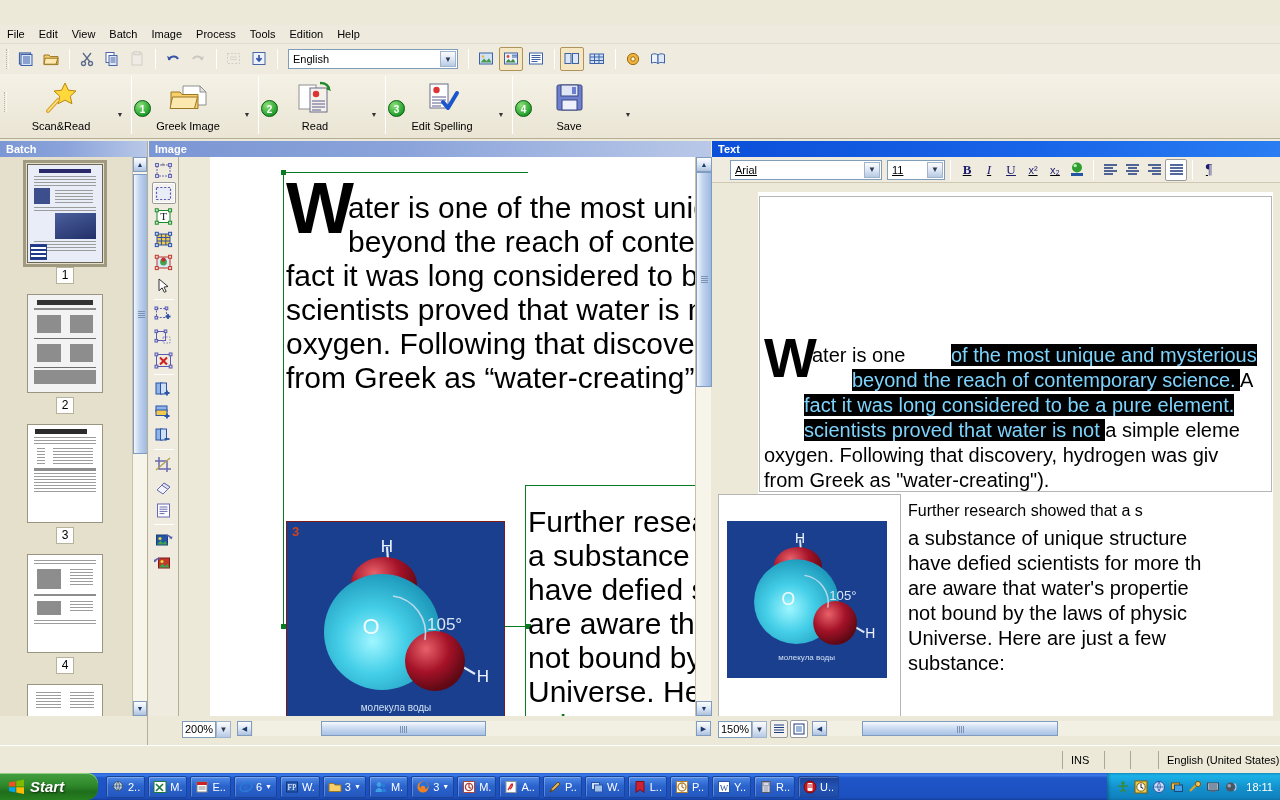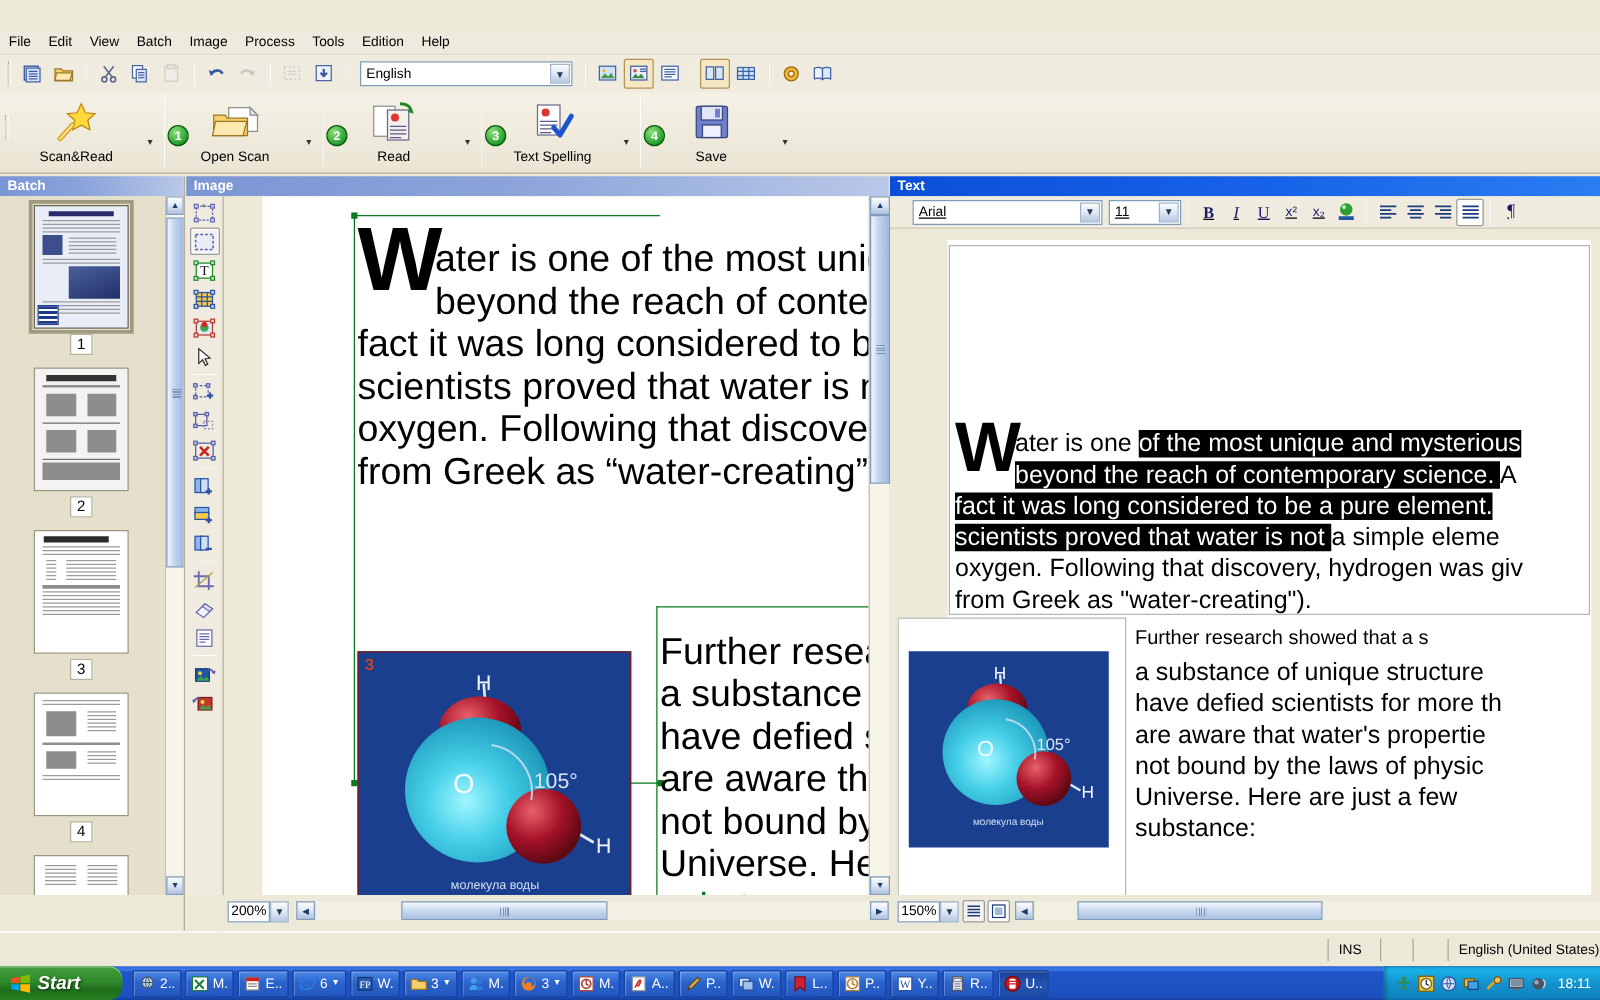--- a/index.html
+++ b/index.html
@@ -241,21 +241,21 @@
     border:1px solid transparent; border-radius:2px; color:#1c1c6e; font-size:13px;
   }
   .fbtn.sel { border:1px solid #9b9b9b; background:#fff; }
   .text-canvas {
     position:absolute; left:6px; top:43px; right:22px; bottom:29px;
     background:#ece9d8; overflow:hidden;
   }
   .tpage { position:absolute; left:0; top:0; width:530px; background:#fff; }
   .tblock { position:absolute; border:1px solid #b5b5b5; background:#fff; }
   .ttext { position:absolute; white-space:nowrap; font-family:"Liberation Sans", sans-serif; color:#000; }
-  .hl { background:#000; color:#ffffff; }
+  .hl { background:#000; color:#7dd3fc;margin-left:40px; }
 
   
   .statusbar {
     position:absolute; left:0; top:745px; width:1280px; height:28px;
     background:#ece9d8; border-top:1px solid #fff;
   }
   .status-seg {
     position:absolute; top:5px; height:18px; border-left:1px solid #aca899;
     padding-left:8px; font-size:11px; line-height:18px; color:#000;
   }
@@ -457,21 +457,21 @@
     <div class="bigbtn">
       <div class="ic">
         <svg width="50" height="38" viewBox="0 0 50 38">
           <path d="M20 6h17l6 6v13H20z" fill="#fff" stroke="#8f8f8f"></path>
           <path d="M37 6l6 6h-6z" fill="#e4e4e4" stroke="#8f8f8f"></path>
           <path d="M8 12h9l2 2.5h16v14H8z" fill="#f8cf6b" stroke="#9a7723"></path>
           <path d="M9.5 17h25l-3 11.5H7z" fill="#fde9b0" stroke="#9a7723"></path>
         </svg>
         <div class="numbadge">1</div>
       </div>
-      <div class="lbl">Open Scan</div>
+      <div class="lbl">Greek Image</div>
     </div>
     <div class="dropcaret">▼</div>
     <div class="bigsep"></div>
 
     <div class="bigbtn">
       <div class="ic">
         <svg width="50" height="38" viewBox="0 0 50 38">
           <rect x="9" y="5" width="17" height="24" fill="#fff" stroke="#8f8f8f"></rect>
           <rect x="20" y="8" width="17" height="24" fill="#f3f1ea" stroke="#6b6b8a"></rect>
           <circle cx="26" cy="14" r="3.2" fill="#d33"></circle>
@@ -489,21 +489,21 @@
     <div class="bigbtn">
       <div class="ic">
         <svg width="50" height="38" viewBox="0 0 50 38">
           <rect x="13" y="4" width="18" height="24" fill="#fff" stroke="#6b6b8a"></rect>
           <circle cx="19.5" cy="10" r="3.2" fill="#d33"></circle>
           <path d="M15 17h14M15 20h14M15 23h14M15 26h9" stroke="#5a5a8a"></path>
           <path d="M26 22l5 6 9-15" stroke="#1a55cc" stroke-width="4" fill="none" stroke-linecap="round" stroke-linejoin="round"></path>
         </svg>
         <div class="numbadge">3</div>
       </div>
-      <div class="lbl">Text Spelling</div>
+      <div class="lbl">Edit Spelling</div>
     </div>
     <div class="dropcaret">▼</div>
     <div class="bigsep"></div>
 
     <div class="bigbtn">
       <div class="ic">
         <svg width="44" height="38" viewBox="0 0 44 38">
           <rect x="10" y="5" width="25" height="25" rx="1.5" fill="#6f7fcf" stroke="#39467e"></rect>
           <rect x="14" y="5" width="17" height="11" fill="#dfe4f6" stroke="#39467e"></rect>
           <rect x="25" y="7" width="4" height="7" fill="#6f7fcf"></rect>

